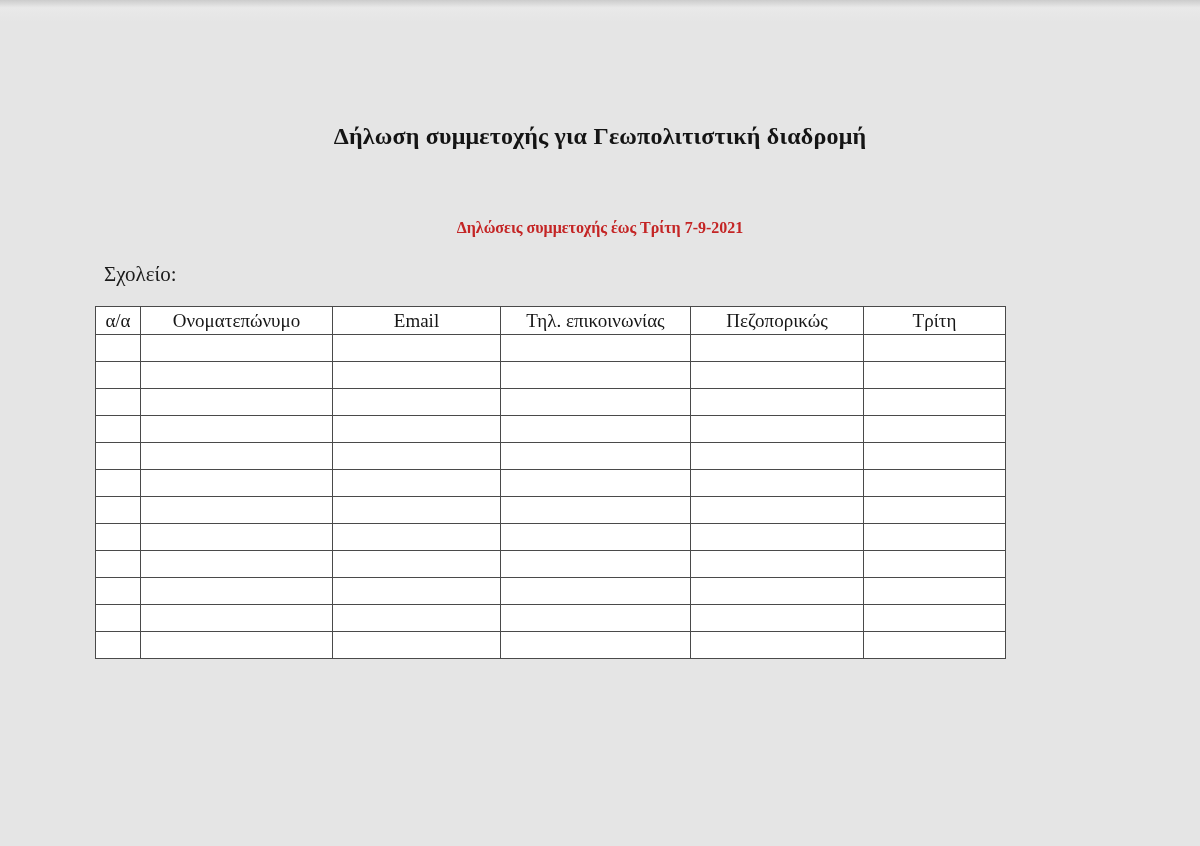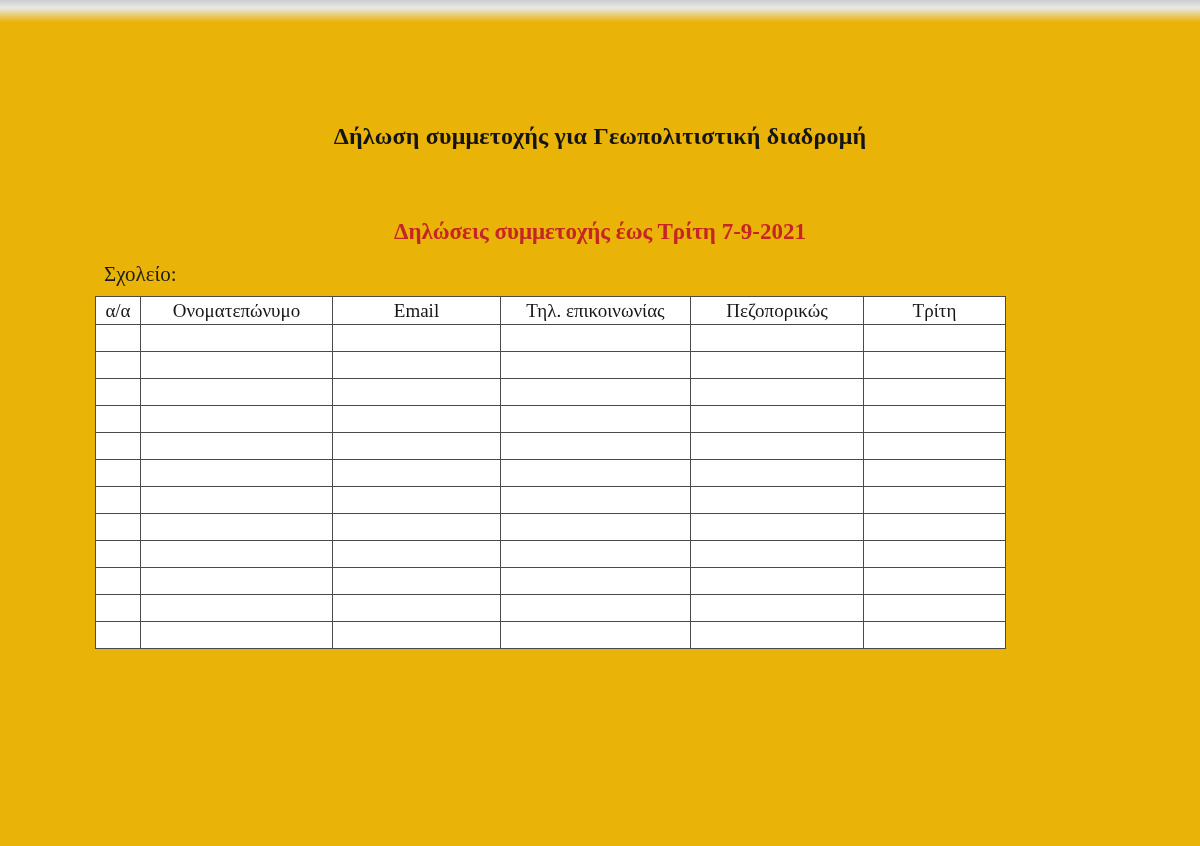--- a/index.html
+++ b/index.html
@@ -8,21 +8,21 @@
     background: #ffffff;
     width: 1200px;
     height: 846px;
     overflow: hidden;
     font-family: "Liberation Serif", "DejaVu Serif", serif;
   }
   .page {
     position: relative;
     width: 1200px;
     height: 846px;
-    background: #eab308;
+    background: #e5e5e5;
   }
   .top-shadow {
     position: absolute;
     top: 0; left: 0;
     width: 100%;
     height: 22px;
     background: linear-gradient(to bottom, #cccccc 0%, #e9e9e9 35%, rgba(255,255,255,0) 100%);
     pointer-events: none;
   }
   .doc-title {
@@ -44,34 +44,34 @@
     text-align: center;
     font-size: 21px;
     color: #1c1c1c;
   }
   .doc-deadline {
     position: absolute;
     top: 219px;
     left: 0;
     width: 1200px;
     text-align: center;
-    font-size: 23px;
+    font-size: 16px;
     font-weight: bold;
     color: #c42525;
   }
   .school-label {
     position: absolute;
     top: 262px;
     left: 104px;
     font-size: 21px;
     color: #1c1c1c;
   }
   table.signup-table {
     position: absolute;
-    top: 296px;
+    top: 306px;
     left: 95px;
     width: 910px;
     border-collapse: collapse;
     table-layout: fixed;
     padding-left: 8px;
   }
   table.signup-table col.c1 { width: 45px; }
   table.signup-table col.c2 { width: 192px; }
   table.signup-table col.c3 { width: 168px; }
   table.signup-table col.c4 { width: 190px; }

